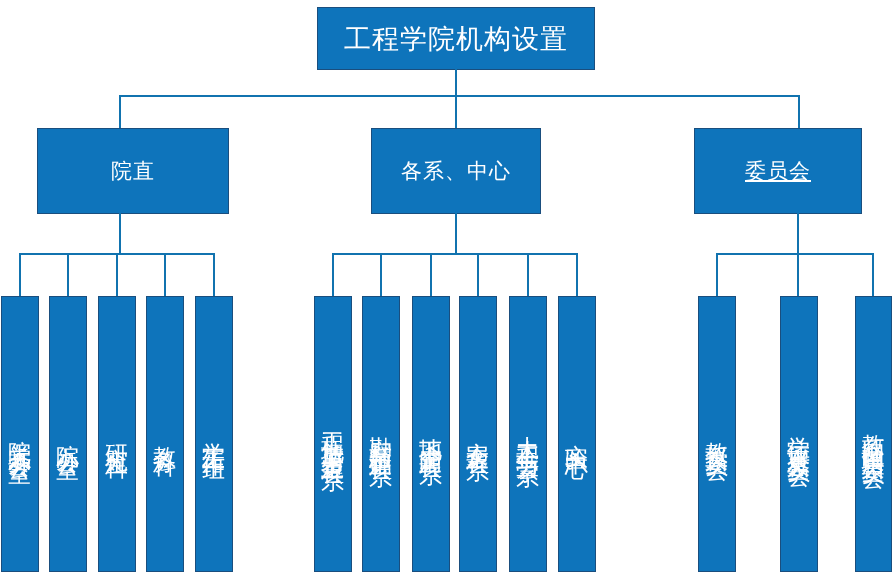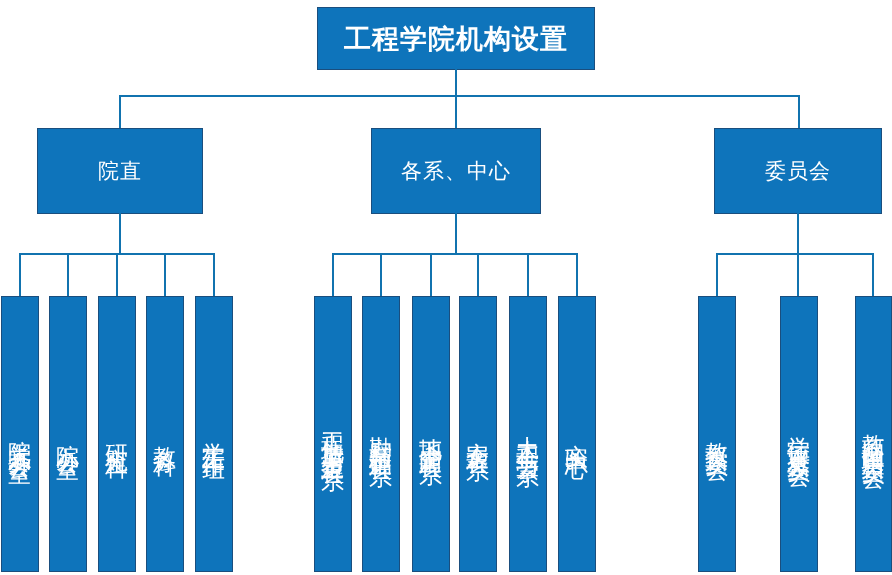--- a/index.html
+++ b/index.html
@@ -16,28 +16,28 @@
     background: #0E74BB;
     border: 1px solid #1A4E7E;
     color: #ffffff;
     display: flex;
     align-items: center;
     justify-content: center;
     box-sizing: border-box;
   }
   .title-box {
     left: 317px; top: 7px; width: 278px; height: 63px;
-    font-size: 27px; font-weight: bold; letter-spacing: 1px;
+    font-size: 27px; font-weight: normal; letter-spacing: 1px;
   }
   .group-box {
     top: 128px; height: 86px; font-size: 21px; letter-spacing: 1px;
   }
-  .g-a { left: 37px;  width: 166px; }
+  .g-a { left: 37px;  width: 192px; }
   .g-b { left: 371px; width: 170px; text-align: right; }
-  .g-c { left: 714px; width: 168px; }
+  .g-c { left: 694px; width: 168px; text-decoration: underline; }
   .leaf {
     top: 296px; width: 38px; height: 276px;
   }
   .leaf span {
     writing-mode: vertical-lr;
     text-orientation: upright;
     font-size: 23px;
     letter-spacing: 4px;
     line-height: 38px;
     white-space: nowrap;

